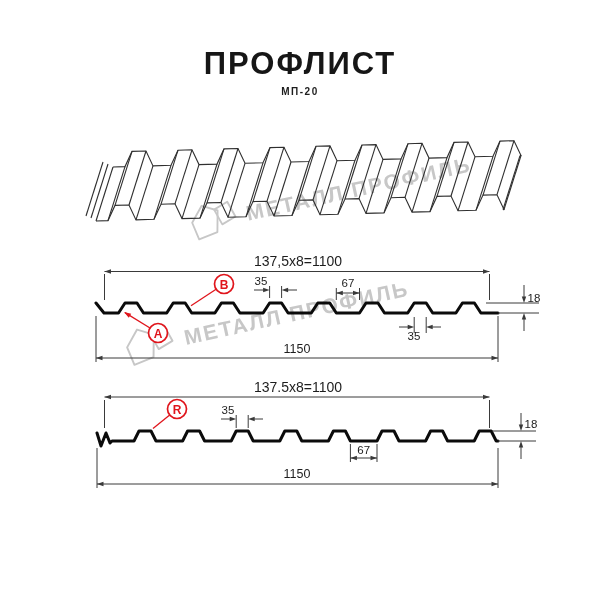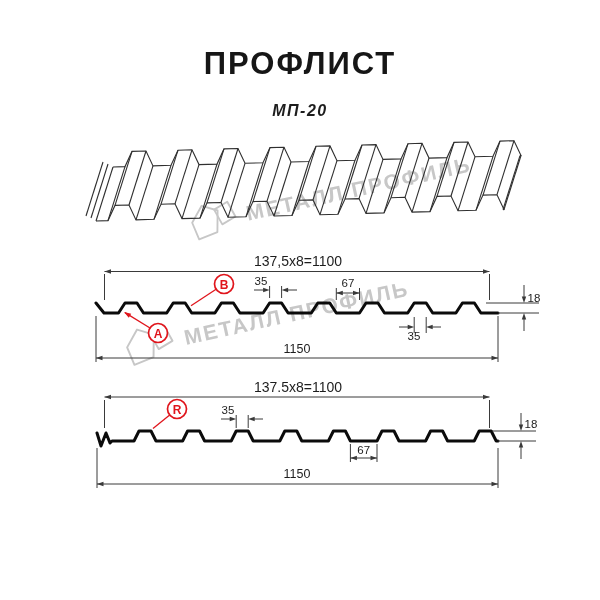--- a/index.html
+++ b/index.html
@@ -1,21 +1,21 @@
 <!DOCTYPE html>
 <html><head>
 <meta charset="utf-8">
 <style>
   html,body{margin:0;padding:0;background:#ffffff;}
   .page{position:relative;width:600px;height:600px;background:#ffffff;overflow:hidden;
         font-family:"Liberation Sans",sans-serif;}
   .title{position:absolute;top:46px;left:0;width:600px;margin:0;text-align:center;
          font-size:31px;font-weight:bold;letter-spacing:2px;color:#161616;}
-  .subtitle{position:absolute;top:102px;left:0;width:600px;text-align:center;
-            font-size:16px;font-weight:bold;letter-spacing:1.5px;color:#1d1d1d;font-style:italic;}
+  .subtitle{position:absolute;top:86px;left:0;width:600px;text-align:center;
+            font-size:10px;font-weight:bold;letter-spacing:1.5px;color:#1d1d1d;}
   .note{position:absolute;top:528px;left:0;width:600px;text-align:center;
         font-size:13.5px;font-weight:bold;letter-spacing:0.6px;color:#2e2e2e;}
   .wm{position:absolute;display:flex;align-items:center;gap:8px;color:#c7c7c7;
       transform:rotate(-12.5deg);transform-origin:left center;white-space:nowrap;}
   .wm .wmtext{font-size:21px;font-weight:bold;letter-spacing:2px;}
   .wm1{left:188px;top:206px;}
   .wm2{left:122px;top:330px;}
   .wm svg{flex:0 0 auto;}
   .wm path{fill:none;stroke:#c7c7c7;stroke-width:2.3;stroke-linejoin:round;}
   #drawing{position:absolute;left:0;top:0;}

